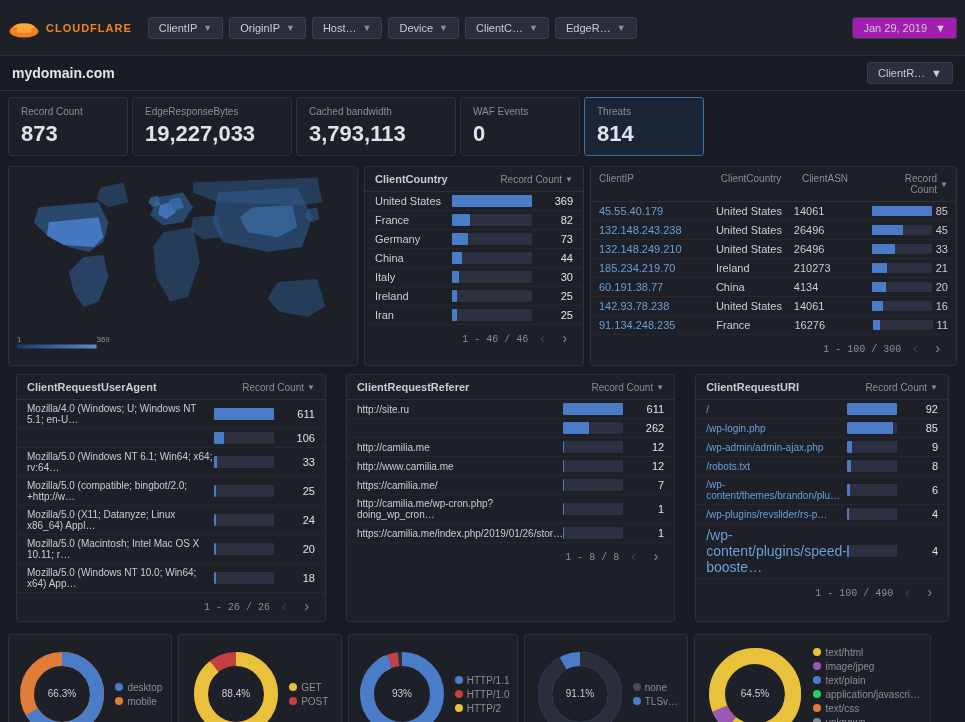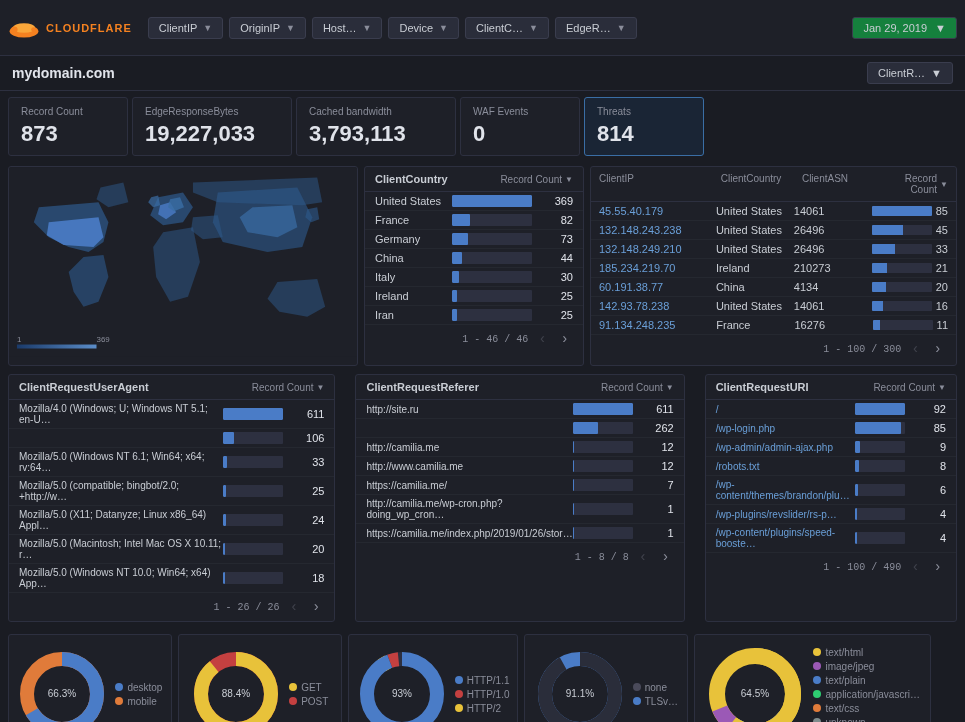--- a/index.html
+++ b/index.html
@@ -47,21 +47,21 @@
     }
     .nav-dropdown .chevron {
       margin-left: 6px;
       color: #8a8d9a;
       font-size: 9px;
     }
     .date-picker {
       display: flex;
       align-items: center;
       padding: 4px 10px;
-      background: #15803d;
+      background: #a21caf;
       border: 1px solid #3a3d4e;
       border-radius: 3px;
       margin-left: auto;
       cursor: pointer;
       color: #c9cdd4;
       font-size: 11px;
     }
 
     
     .domain-bar {
@@ -299,21 +299,21 @@
 
     .chart-inner {
       display: flex;
       align-items: center;
       justify-content: center;
     }
 
     .tables-area {
       display: flex;
       gap: 20px;
-      padding: 4px 8px;
+      padding: 4px 16px;
     }
 
     .mini-bar-container {
       width: 60px;
       height: 10px;
       background: #2d3040;
       border-radius: 1px;
       overflow: hidden;
     }
     .mini-bar-fill {
@@ -840,21 +840,21 @@
         <div class="table-row">
       <span class="table-cell-label" style="font-size:10px; color:#6a9fd8;">/wp-plugins/revslider/rs-p…</span>
       <div class="table-cell-bar-wrap">
         <div class="bar-container" style="width:50px;">
           <div class="bar-fill" style="width:4.3478260869565215%"></div>
         </div>
         <span class="table-cell-num">4</span>
       </div>
     </div>
         <div class="table-row">
-      <span class="table-cell-label" style="font-size:10px; color:#6a9fd8;">/wp-content/plugins/speed-booste…</span>
+      <span class="table-cell-label" style="font-size:14px; color:#6a9fd8;">/wp-content/plugins/speed-booste…</span>
       <div class="table-cell-bar-wrap">
         <div class="bar-container" style="width:50px;">
           <div class="bar-fill" style="width:4.3478260869565215%"></div>
         </div>
         <span class="table-cell-num">4</span>
       </div>
     </div>
       </div>
     <div class="table-footer">
       <span>1 - 100 / 490</span>

